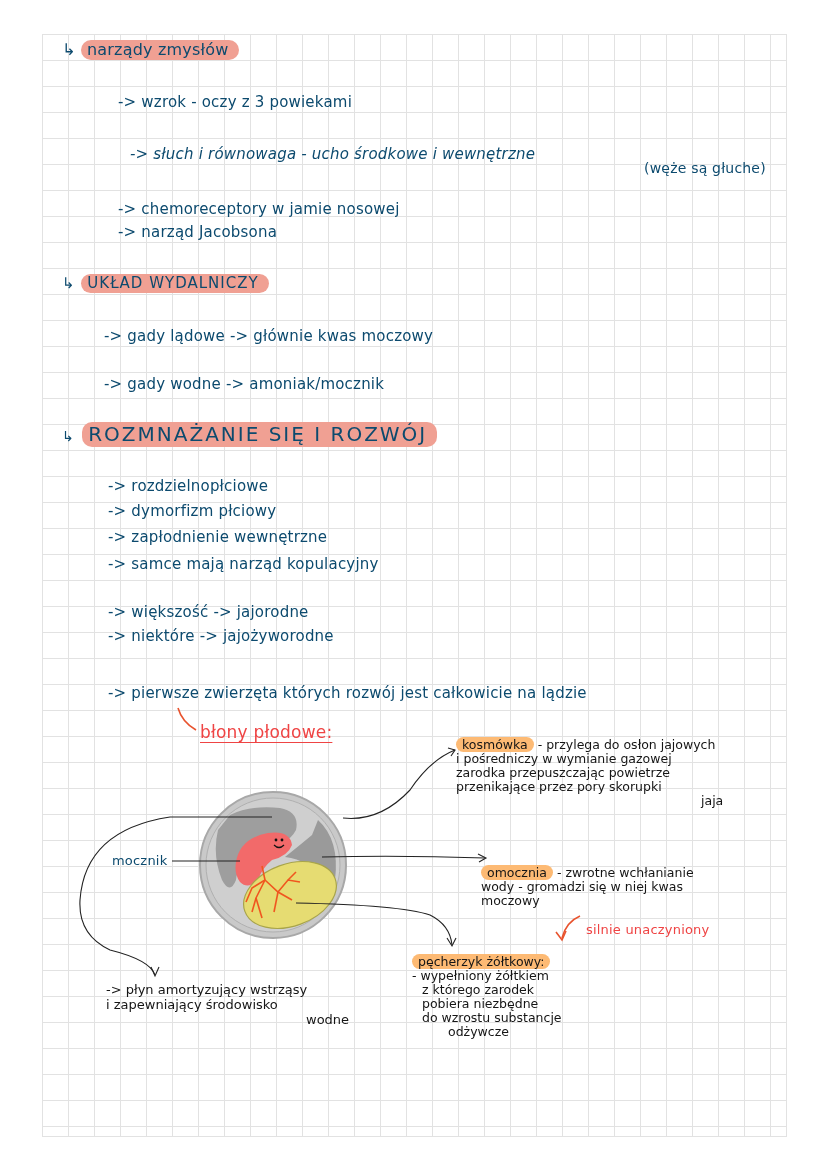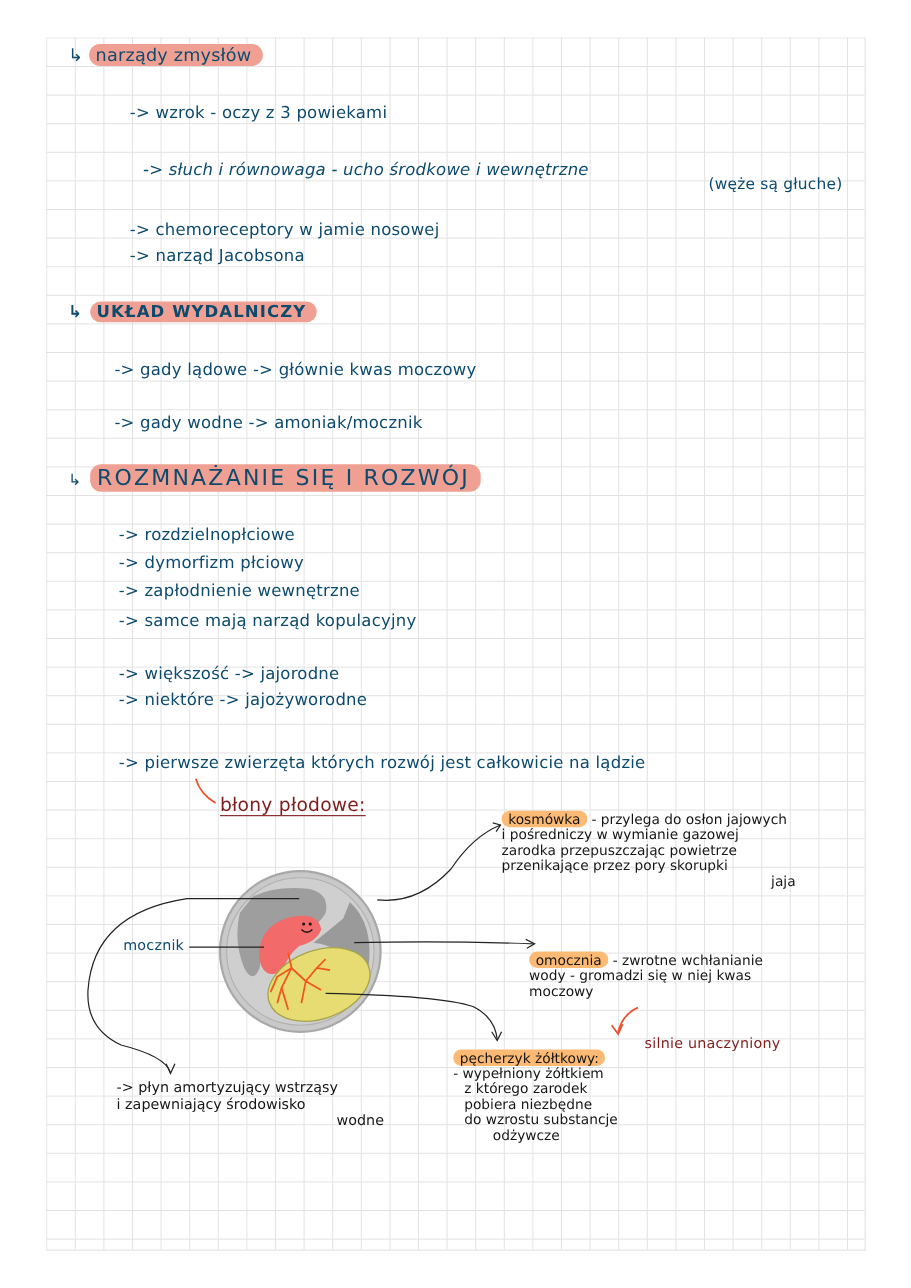--- a/index.html
+++ b/index.html
@@ -10,24 +10,24 @@
     background-image:
       linear-gradient(to right, #e2e2e2 1px, transparent 1px),
       linear-gradient(to bottom, #e2e2e2 1px, transparent 1px);
     background-size: 26px 26px;
     border-right: 1px solid #e2e2e2; border-bottom: 1px solid #e2e2e2;
   }
   .t { position: absolute; white-space: nowrap; font-family: "DejaVu Sans", sans-serif;
        font-size: 15px; color: #0c4a6e; letter-spacing: 0.2px; }
   .hl { background: #f0a093; border-radius: 10px; padding: 0 10px 1px 6px; }
   .hl-sm { background: #fdba74; border-radius: 8px; padding: 0 6px; }
-  .orange { color: #7f1d1d; }
+  .orange { color: #ef4444; }
   .u { text-decoration: underline; text-underline-offset: 4px; }
   .h1 { font-size: 16px; }
-  .h2 { font-size: 15px; text-transform: uppercase; letter-spacing: 1px; font-weight: bold; }
+  .h2 { font-size: 15px; text-transform: uppercase; letter-spacing: 1px; }
   .h3 { font-size: 20px; text-transform: uppercase; letter-spacing: 2px; }
   .small { font-size: 12.5px; line-height: 14px; }
   .blk { position: absolute; font-size: 12.5px; line-height: 14px; color: #151515; }
   svg.overlay { position: absolute; left: 0; top: 0; }
 </style>
 </head>
 <body>
 
 <div class="page"></div>
 
@@ -116,21 +116,21 @@
   <div>przenikające przez pory skorupki</div>
   <div style="padding-left:245px;">jaja</div>
 </div>
 
 <div class="blk" style="left:481px; top:866px; width:330px;">
   <div><span class="hl-sm">omocznia</span> <span>- zwrotne wchłanianie</span></div>
   <div>wody - gromadzi się w niej kwas</div>
   <div>moczowy</div>
 </div>
 
-<div class="t orange" style="left:586px; top:922px; font-size:13px;margin-top:20px;">silnie unaczyniony</div>
+<div class="t orange" style="left:586px; top:922px; font-size:13px;">silnie unaczyniony</div>
 
 <div class="blk" style="left:412px; top:955px; width:260px;">
   <div><span class="hl-sm">pęcherzyk żółtkowy:</span></div>
   <div>- wypełniony żółtkiem</div>
   <div style="padding-left:10px;">z którego zarodek</div>
   <div style="padding-left:10px;">pobiera niezbędne</div>
   <div style="padding-left:10px;">do wzrostu substancje</div>
   <div style="padding-left:36px;">odżywcze</div>
 </div>
 

